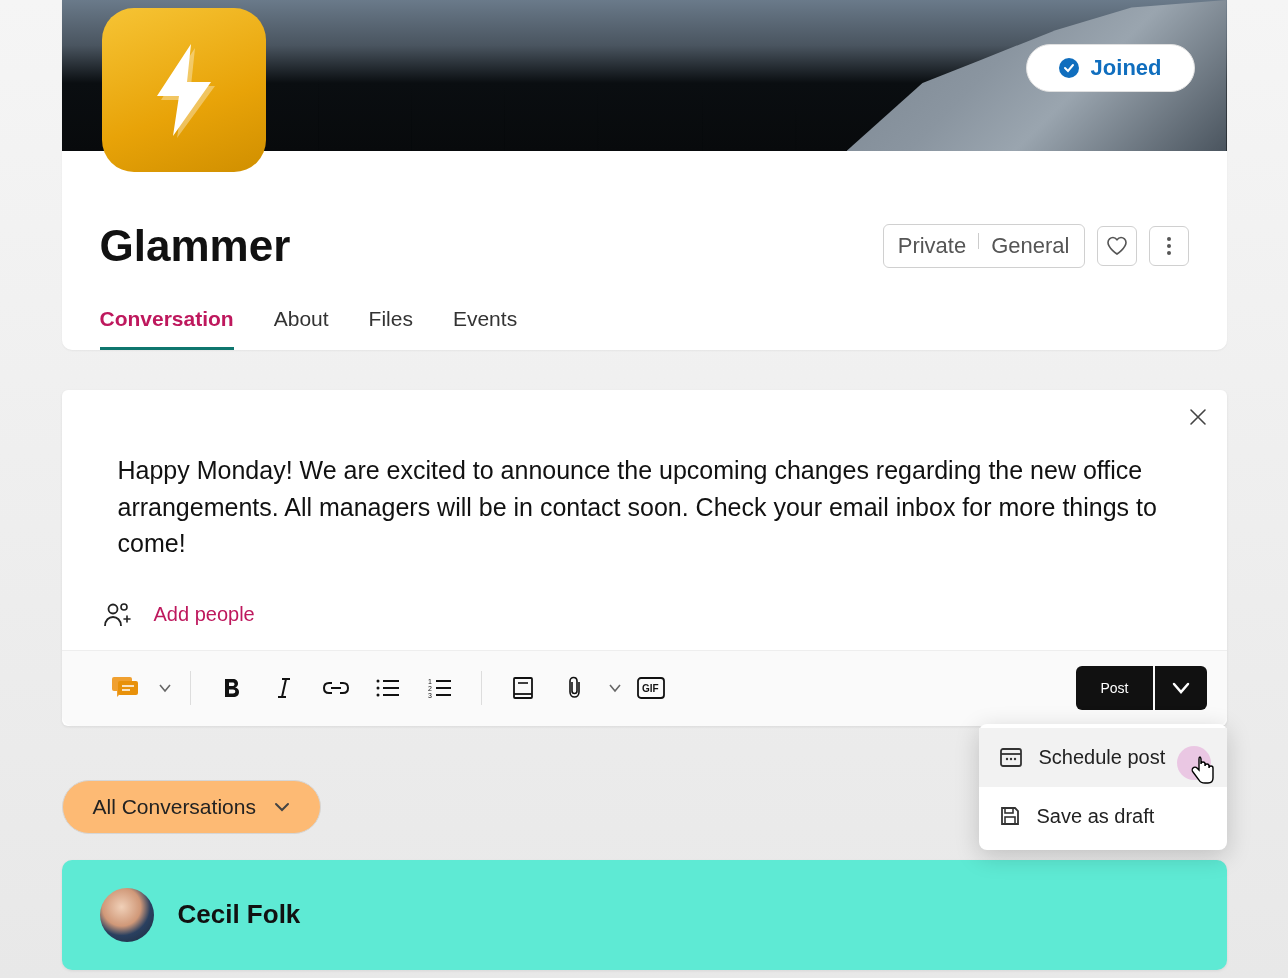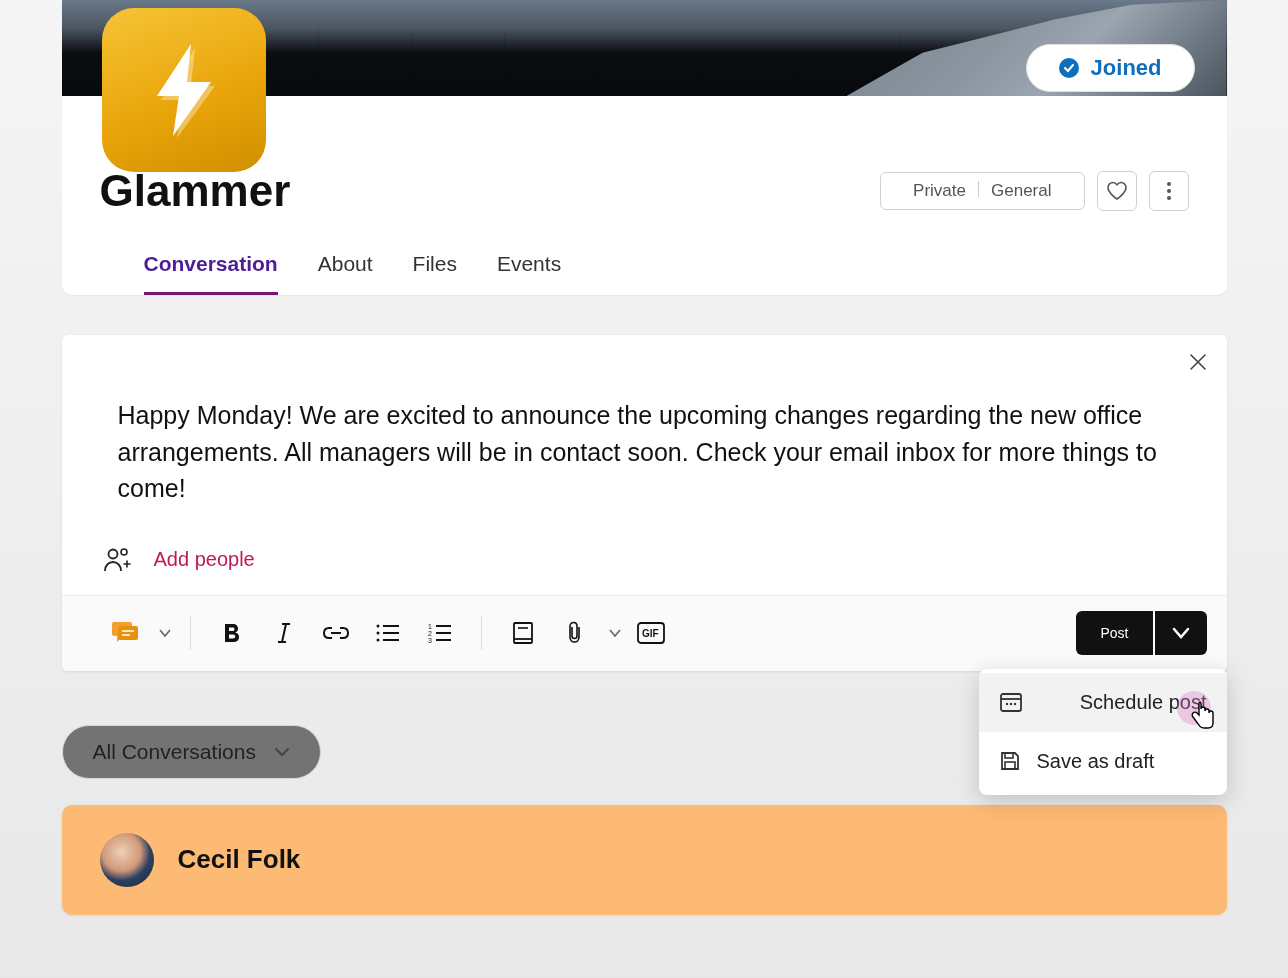--- a/index.html
+++ b/index.html
@@ -15,21 +15,21 @@
     margin: 0 auto;
   }
   .header-card {
     background: #fff;
     border-radius: 0 0 10px 10px;
     overflow: visible;
     box-shadow: 0 1px 2px rgba(0,0,0,0.05);
     position: relative;
   }
   .banner {
-    height: 96px;
+    height: 151px;
     background: linear-gradient(to bottom, #6a7a8a 0%, #4a5560 30%, #0a0e11 55%, #080a0c 100%);
     position: relative;
     overflow: visible;
   }
   .banner::before {
     content:"";
     position:absolute;
     inset:0;
     background:
       radial-gradient(1px 90px at 10% 100%, rgba(5,8,10,0.9), transparent 70%),
@@ -95,22 +95,22 @@
     font-size: 44px;
     font-weight: 800;
     color: #111;
   }
   .header-actions {
     display:flex; gap:12px; align-items:center;
   }
   .pill {
     border: 1px solid #d0d0d0;
     border-radius: 6px;
-    padding: 8px 32px;
-    font-size: 17px;
+    padding: 8px 14px;
+    font-size: 22px;
     color: #555;
     display:flex; align-items:flex-start; gap:12px; background:#fff;
   }
   .pill .divider { width:1px; height:16px; background:#ccc; }
   .icon-btn {
     width: 40px; height: 40px;
     border: 1px solid #d0d0d0;
     border-radius: 6px;
     display:flex; align-items:center; justify-content:center;
     background:#fff; cursor:pointer; color:#555;
@@ -120,23 +120,22 @@
   }
   .tab {
     font-size: 21px;
     color: #333;
     padding-bottom: 16px;
     cursor:pointer;
     font-weight:400;
   }
   .tab.active {
     font-weight: 700;
-    border-bottom: 3px solid #701a75;
-    color:#4c1d95;
-    margin-left:44px;
+    border-bottom: 3px solid #0f766e;
+    color:#be185d;
   }
   .composer {
     background: #fff;
     border-radius: 6px;
     margin-top: 40px;
     box-shadow: 0 1px 3px rgba(0,0,0,0.08);
     position: relative;
   }
   .composer-close {
     position:absolute;
@@ -206,51 +205,51 @@
   }
   .dropdown-item {
     display:flex; align-items:center;
     gap: 16px;
     padding: 18px 20px;
     font-size: 20px;
     color:#222;
     cursor:pointer;
     position:relative;
   }
-  .dropdown-item:hover, .dropdown-item.hov { background:#f2f2f2;justify-content:space-between; }
+  .dropdown-item:hover, .dropdown-item.hov { background:#f2f2f2; }
   .highlight-circle{
     position:absolute;
     right:16px; top:18px;
     width:34px; height:34px;
     background: rgba(220,120,200,0.35);
     border-radius:50%;
   }
   .cursor-hand {
     position:absolute; right:10px; top:28px;
     z-index:101;
   }
   .filter-row {
     display:flex;
     align-items:center;
     margin-top: 54px;
     gap: 20px;
   }
   .filter-pill {
-    background:#737373;
+    background:#fdba74;
     border:1px solid #d6d6d6;
     border-radius: 999px;
     padding: 14px 30px;
     font-size: 21px;
     display:flex; align-items:center; gap:18px;
     cursor:pointer;
     font-weight:500;
     color:#222;
   }
   .feed-card {
-    background:#fdba74;
+    background:#5eead4;
     border-radius:10px;
     margin-top: 26px;
     padding: 28px 38px;
     box-shadow: 0 1px 3px rgba(0,0,0,0.08);
     display:flex; align-items:center; gap:24px;
   }
   .avatar {
     width: 54px; height:54px; border-radius:50%;
     background: radial-gradient(circle at 40% 35%, #f0d0b8 0%, #d09878 40%, #2a4060 60%, #1a2838 100%);
   }

